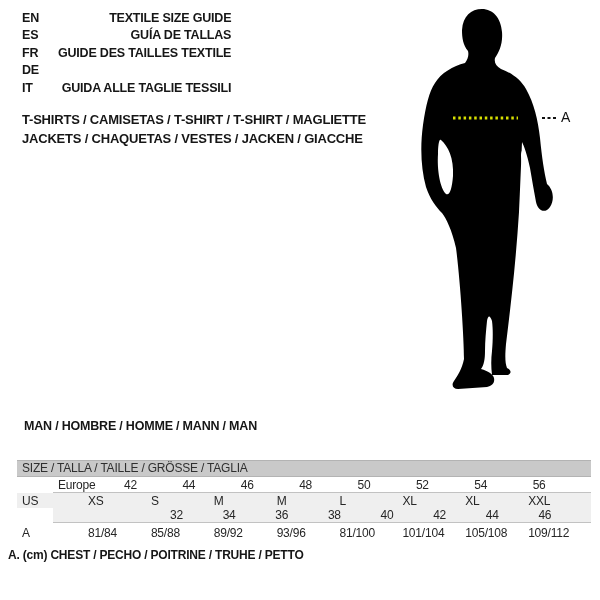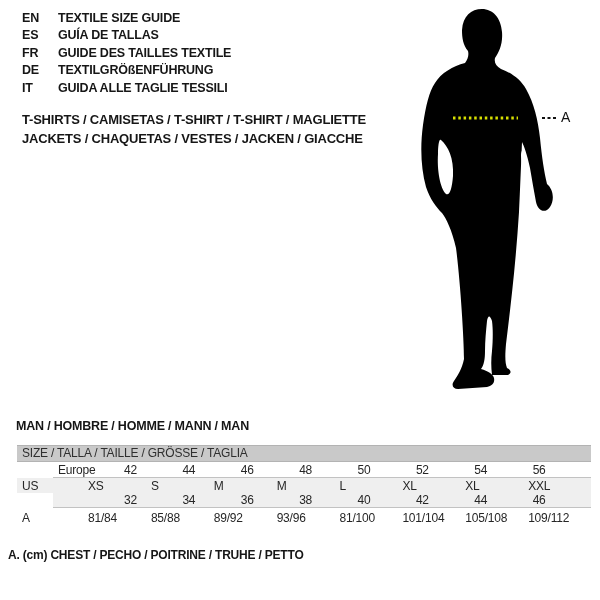--- a/index.html
+++ b/index.html
@@ -2,32 +2,32 @@
 <html><head>
 <meta charset="utf-8">
 <style>
   html,body{margin:0;padding:0;background:#fff;}
   .page{
     position:relative;width:600px;height:600px;background:#ffffff;overflow:hidden;
     font-family:"Liberation Sans",sans-serif;color:#161616;letter-spacing:-0.2px;
   }
   
   .lang-list{position:absolute;left:22px;top:9px;}
-  .lang-row{display:flex;height:17.5px;align-items:center;font-weight:bold;font-size:12.5px;}
+  .lang-row{display:flex;height:17.5px;align-items:center;font-weight:bold;font-size:12.5px;justify-content:space-between;}
   .lang-code{width:36px;flex:0 0 36px;}
   
   .categories{position:absolute;left:22px;top:111px;font-weight:bold;font-size:13px;line-height:18.5px;}
   
   .figure{position:absolute;left:408px;top:8px;width:190px;height:392px;}
   .figure svg{position:absolute;left:0;top:0;}
   .measure-label{position:absolute;left:153px;top:101px;font-size:14px;font-weight:normal;color:#111;}
   
-  .section-title{position:absolute;left:16px;top:419px;font-weight:bold;font-size:12.5px;}
+  .section-title{position:absolute;left:24px;top:419px;font-weight:bold;font-size:12.5px;}
   
-  .size-table{position:absolute;left:17px;top:445px;width:574px;font-size:12px;color:#262626;}
+  .size-table{position:absolute;left:17px;top:460px;width:574px;font-size:12px;color:#262626;}
   .table-header{
     box-sizing:border-box;height:17px;line-height:15px;padding-left:5px;
     border-top:1px solid #b3b3b3;border-bottom:1px solid #b3b3b3;color:#2f2f2f;
   }
   .t-row{display:flex;align-items:center;box-sizing:border-box;height:16px;}
   .t-row.h15{height:15px;}
   .t-row.h19{height:19px;padding-top:1px;}
   .t-row.shaded{background:#efefef;}
   .t-row.divider{border-bottom:1px solid #c2c2c2;margin-left:36px;}
   .t-label{width:66px;flex:0 0 66px;padding-left:5px;text-align:left;}
@@ -48,21 +48,20 @@
       <div class="lang-row">
         <span class="lang-code">ES</span>
         <span>GUÍA DE TALLAS</span>
       </div>
       <div class="lang-row">
         <span class="lang-code">FR</span>
         <span>GUIDE DES TAILLES TEXTILE</span>
       </div>
       <div class="lang-row">
         <span class="lang-code">DE</span>
-        <span>TEXTILGRÖßENFÜHRUNG</span>
       </div>
       <div class="lang-row">
         <span class="lang-code">IT</span>
         <span>GUIDA ALLE TAGLIE TESSILI</span>
       </div>
     </div>
 
   <div class="categories">
     <div>T-SHIRTS / CAMISETAS / T-SHIRT / T-SHIRT / MAGLIETTE</div>
     <div>JACKETS / CHAQUETAS / VESTES / JACKEN / GIACCHE</div>
@@ -144,21 +143,21 @@
           <span class="t-label">US</span>
           <span class="t-cell">XS</span>
           <span class="t-cell">S</span>
           <span class="t-cell">M</span>
           <span class="t-cell">M</span>
           <span class="t-cell">L</span>
           <span class="t-cell">XL</span>
           <span class="t-cell">XL</span>
           <span class="t-cell">XXL</span>
         </div>
-        <div class="t-row h15 shaded divider" style="background: rgb(239, 239, 239);">
+        <div class="t-row h15 shaded divider" style="background: rgb(239, 239, 239); padding-left: 46px;">
           <span class="t-label"></span>
           <span class="t-cell">32</span>
           <span class="t-cell">34</span>
           <span class="t-cell">36</span>
           <span class="t-cell">38</span>
           <span class="t-cell">40</span>
           <span class="t-cell">42</span>
           <span class="t-cell">44</span>
           <span class="t-cell">46</span>
         </div>

